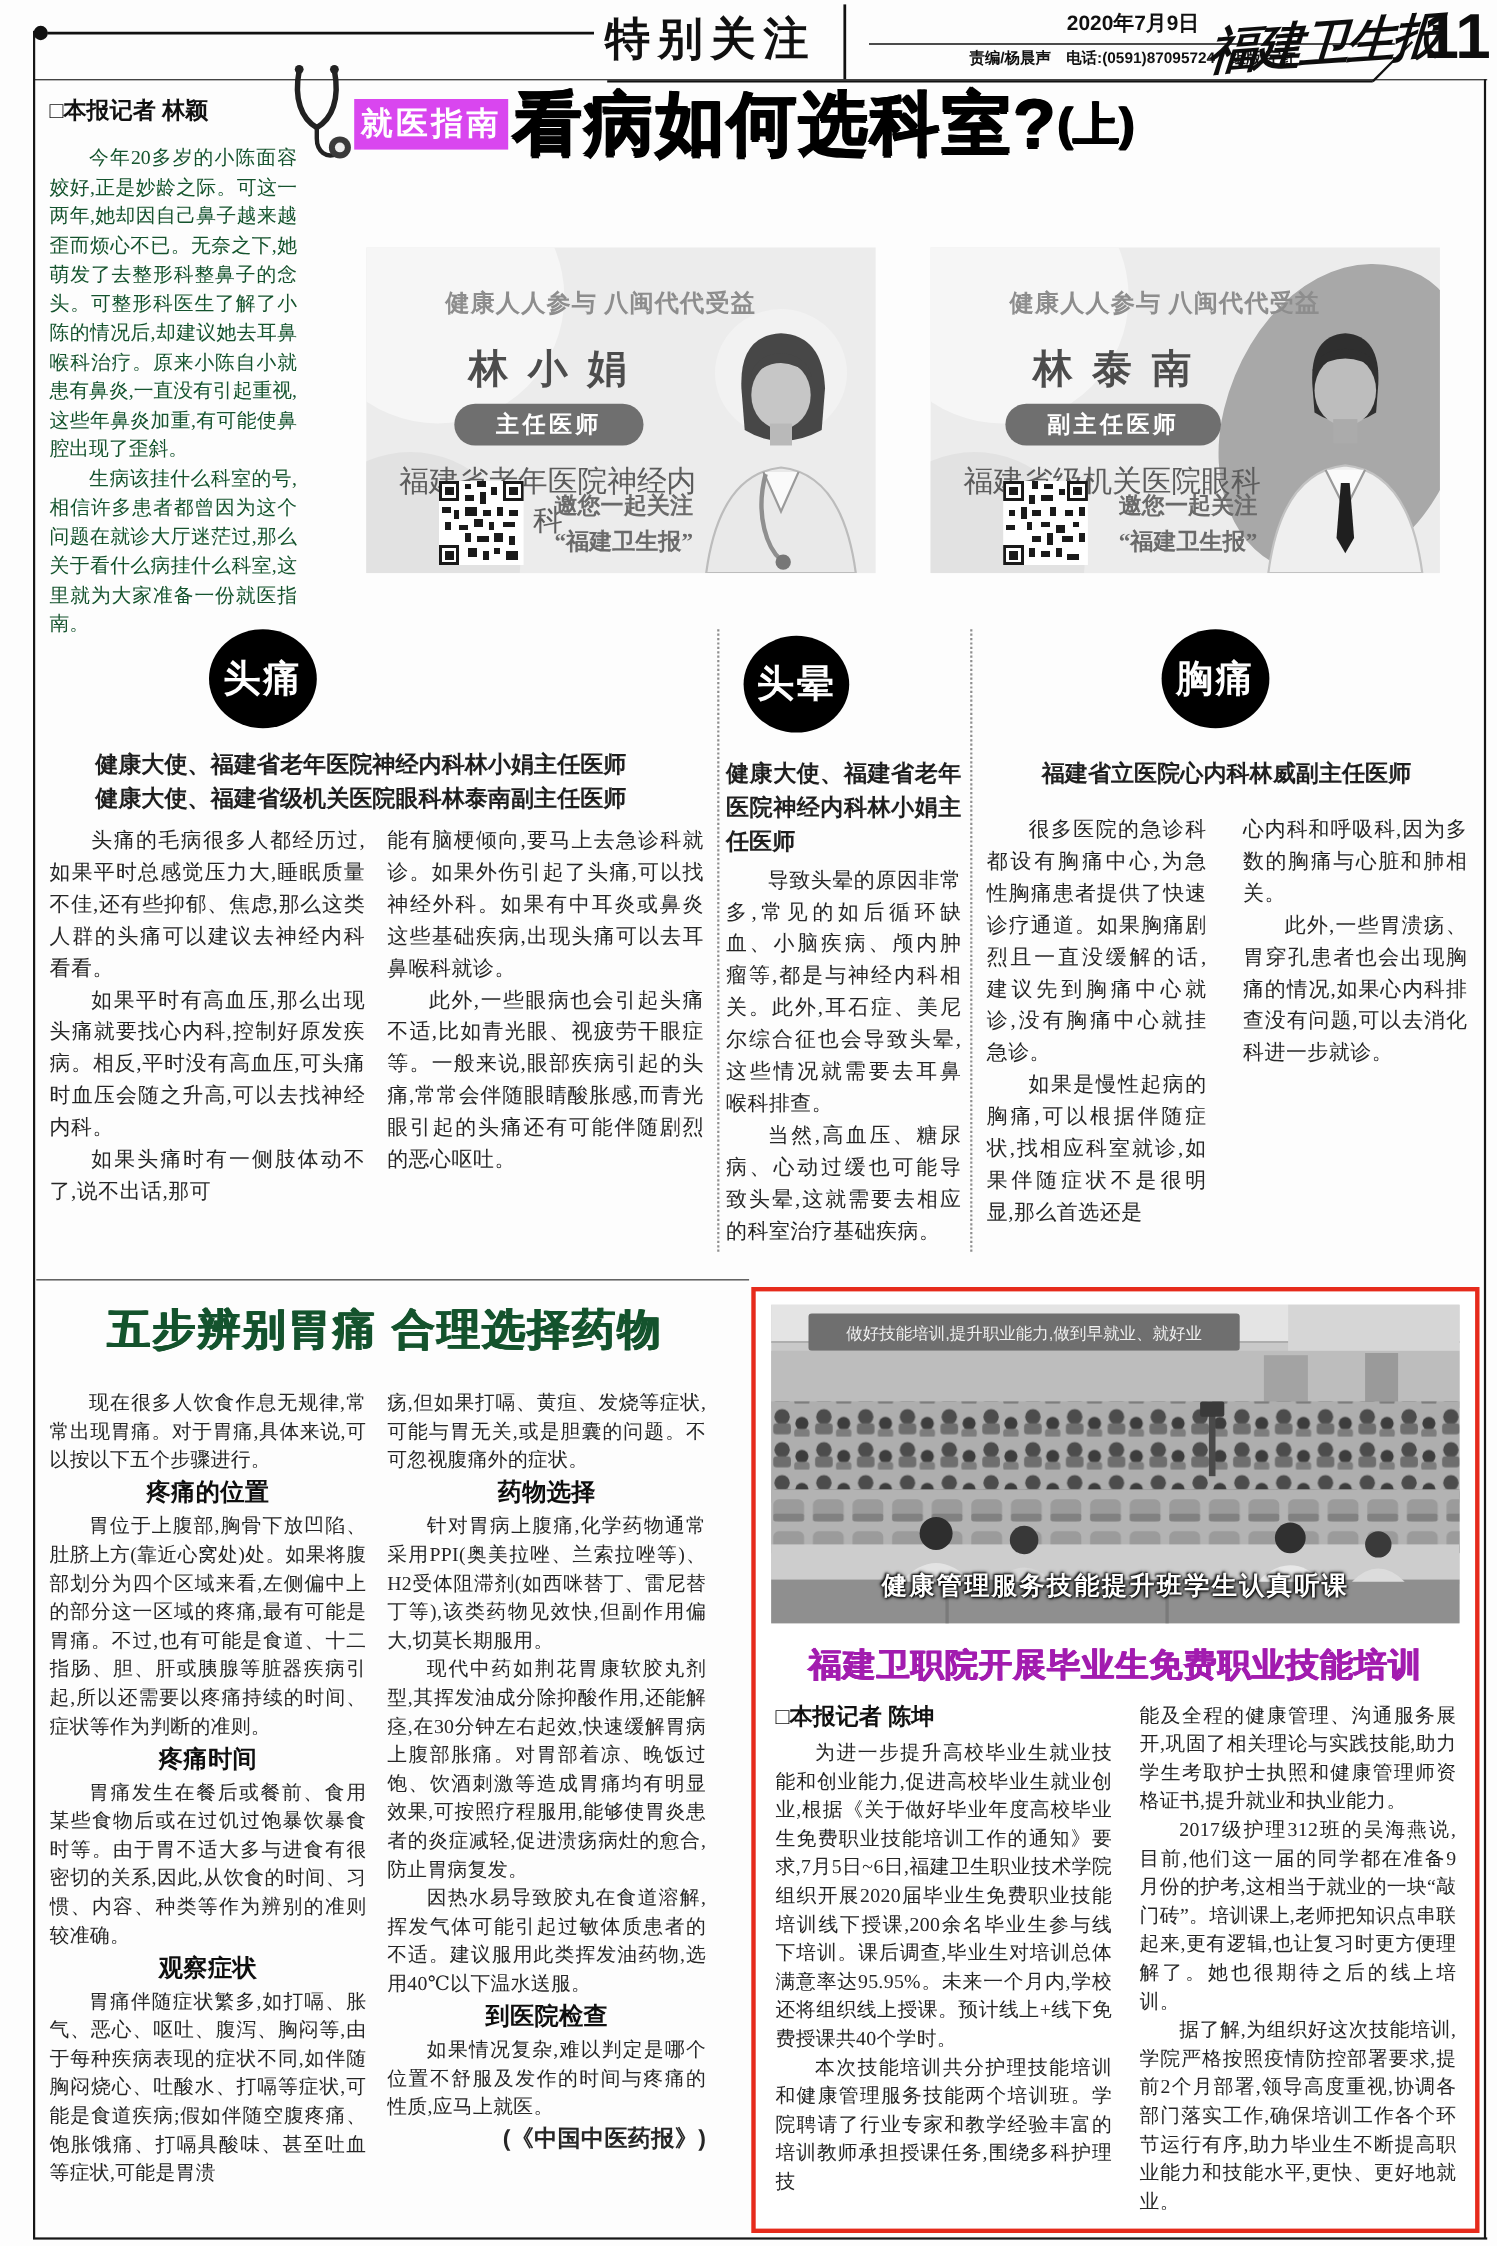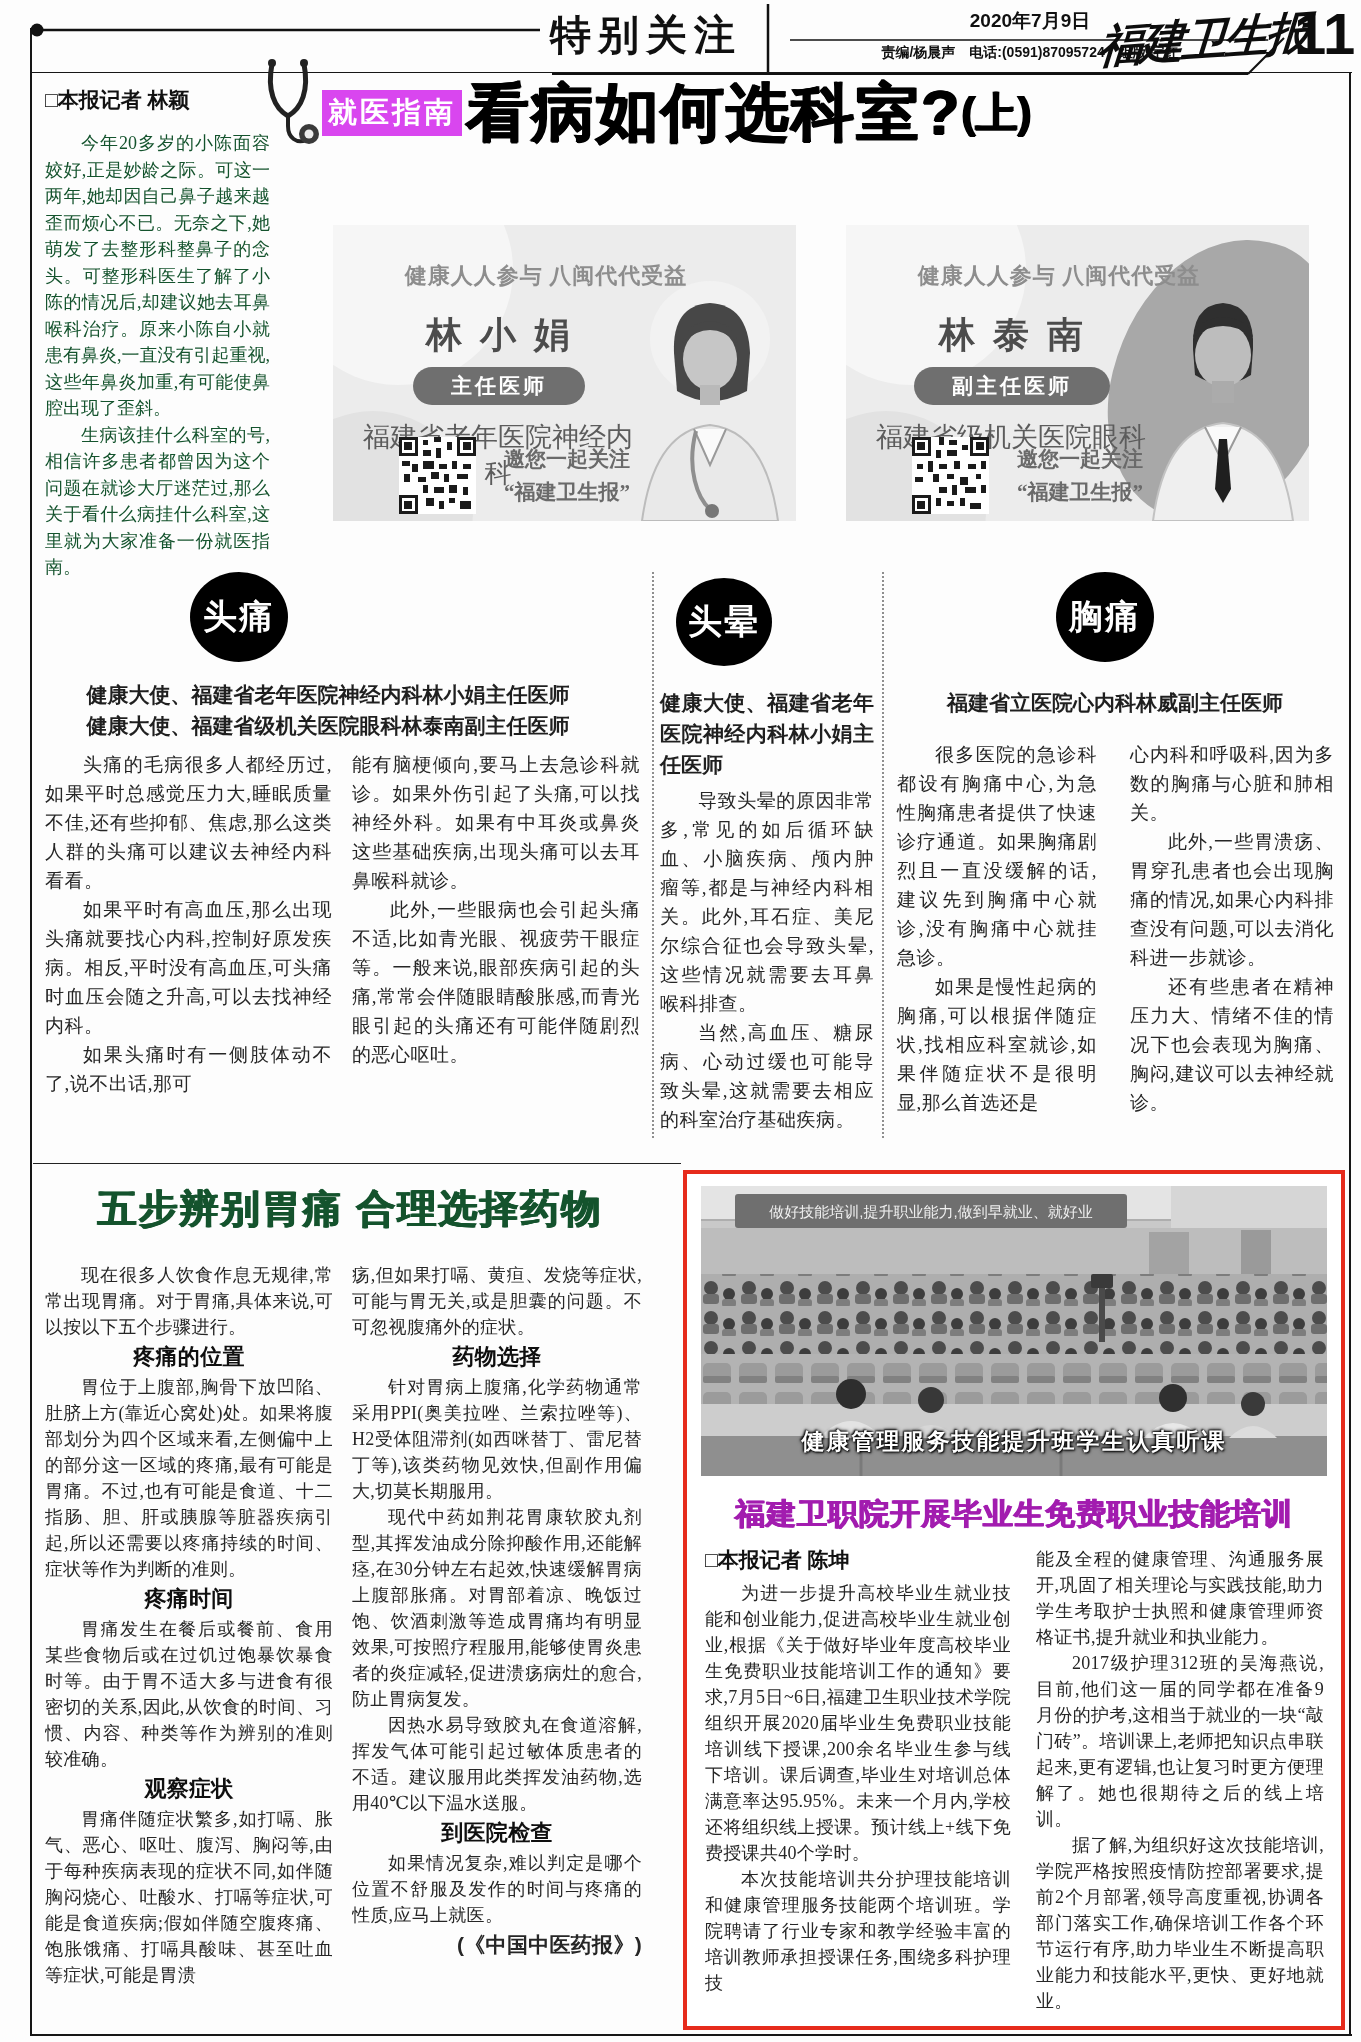--- a/index.html
+++ b/index.html
@@ -294,21 +294,20 @@
 
 <div class="abs circle-badge" style="left:1056px;top:572px;width:98px;height:90px">胸痛</div>
 <div class="abs sec-sub" style="left:890px;top:688px;width:450px;text-align:center">福建省立医院心内科林威副主任医师</div>
 <div class="abs just body-txt" style="left:897px;top:740px;width:200px">
   <p class="p">很多医院的急诊科都设有胸痛中心,为急性胸痛患者提供了快速诊疗通道。如果胸痛剧烈且一直没缓解的话,建议先到胸痛中心就诊,没有胸痛中心就挂急诊。</p>
   <p class="p">如果是慢性起病的胸痛,可以根据伴随症状,找相应科室就诊,如果伴随症状不是很明显,那么首选还是</p>
 </div>
 <div class="abs just body-txt" style="left:1130px;top:740px;width:204px">
   <p class="p cont">心内科和呼吸科,因为多数的胸痛与心脏和肺相关。</p>
   <p class="p">此外,一些胃溃疡、胃穿孔患者也会出现胸痛的情况,如果心内科排查没有问题,可以去消化科进一步就诊。</p>
-  <p class="p">还有些患者在精神压力大、情绪不佳的情况下也会表现为胸痛、胸闷,建议可以去神经就诊。</p>
 </div>
 
 <div class="abs mid-divider"></div>
 
 <div class="abs sans gastric-title">五步辨别胃痛 合理选择药物</div>
 <div class="abs just small-txt" style="left:45px;top:1262px;width:288px;height:770px;overflow:hidden">
   <p class="p">现在很多人饮食作息无规律,常常出现胃痛。对于胃痛,具体来说,可以按以下五个步骤进行。</p>
   <p class="p colhead">疼痛的位置</p>
   <p class="p">胃位于上腹部,胸骨下放凹陷、肚脐上方(靠近心窝处)处。如果将腹部划分为四个区域来看,左侧偏中上的部分这一区域的疼痛,最有可能是胃痛。不过,也有可能是食道、十二指肠、胆、肝或胰腺等脏器疾病引起,所以还需要以疼痛持续的时间、症状等作为判断的准则。</p>
   <p class="p colhead">疼痛时间</p>

